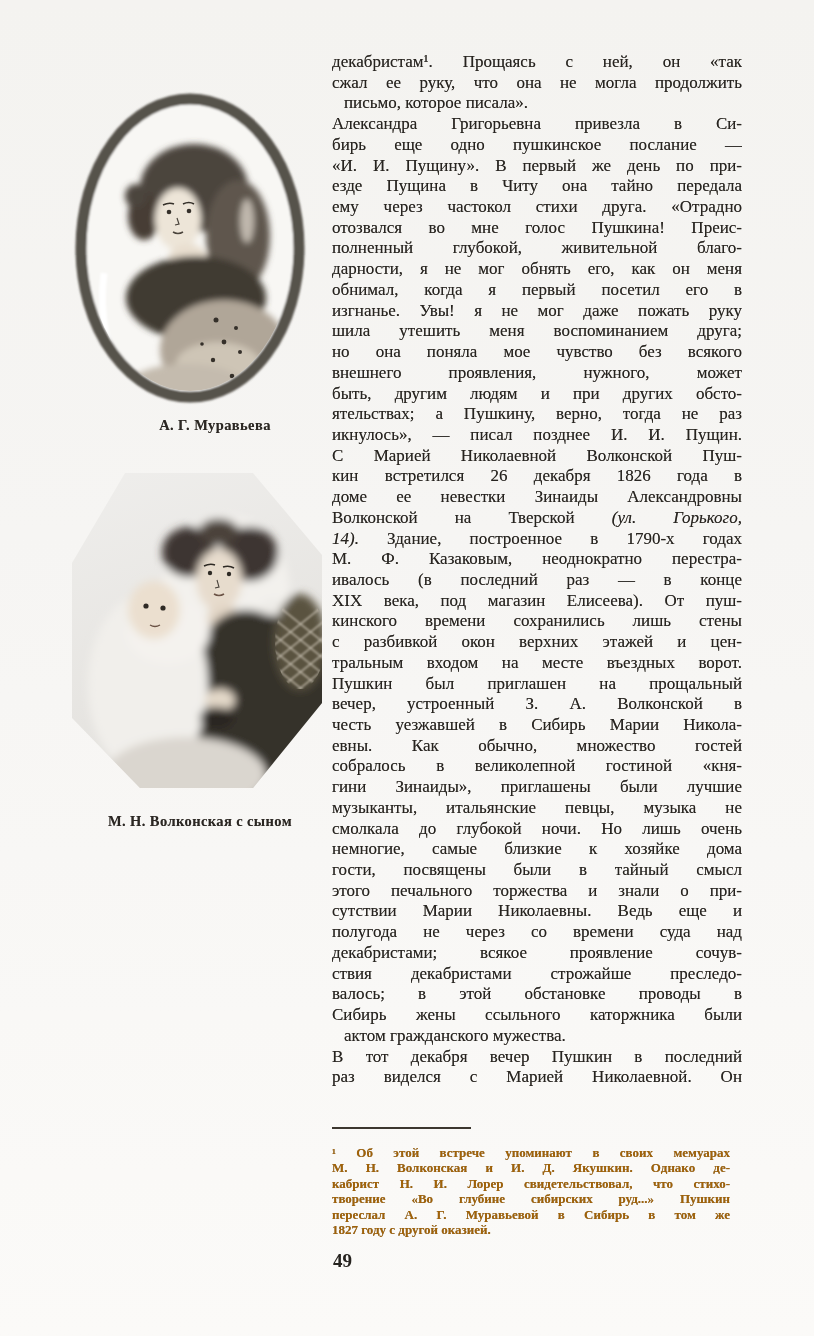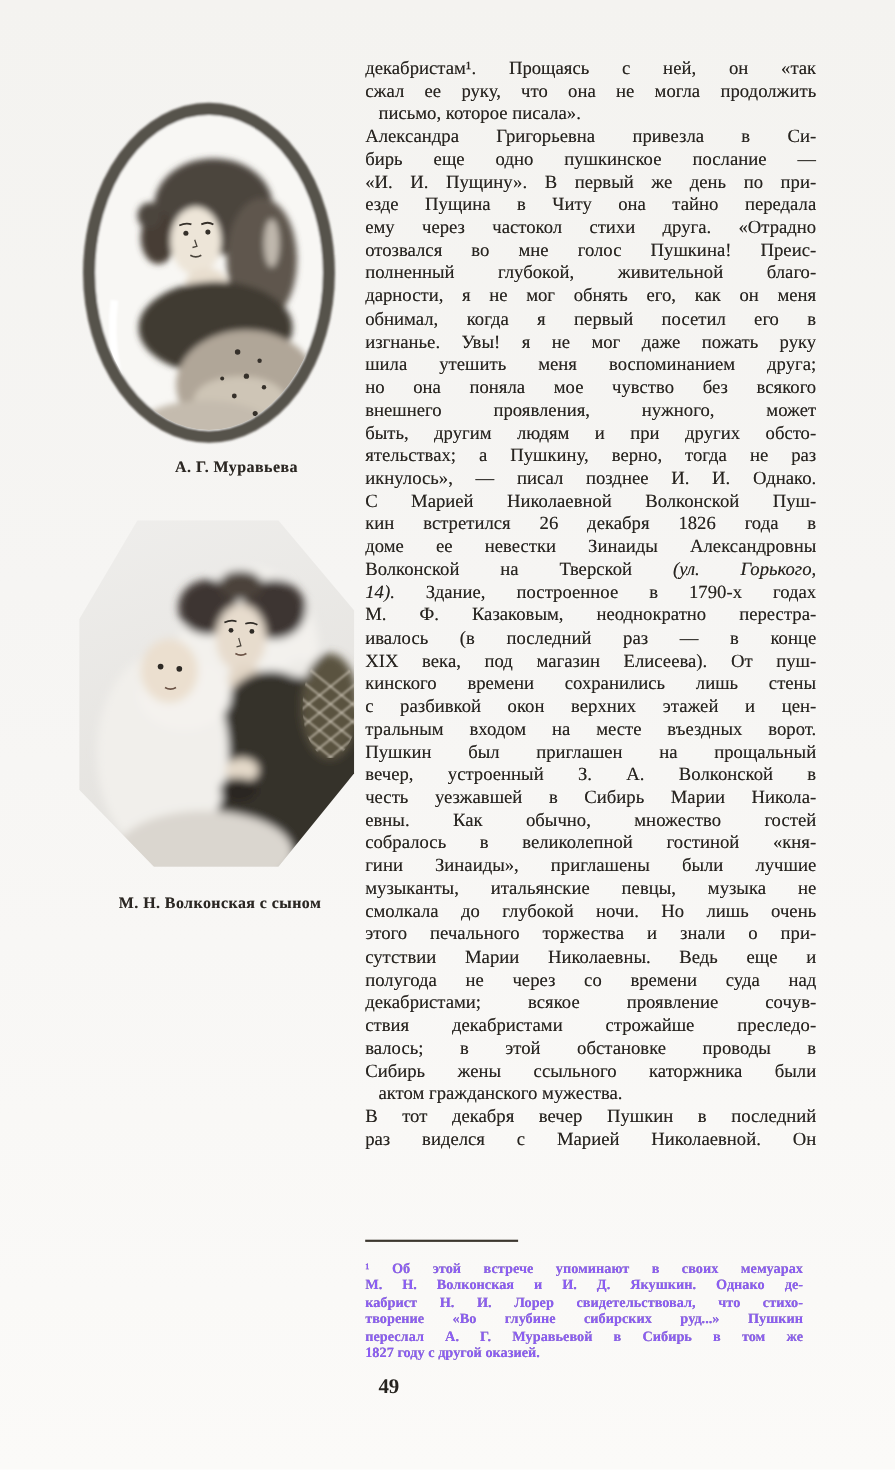--- a/index.html
+++ b/index.html
@@ -21,30 +21,30 @@
   }
   .bline.flush{text-align-last:left;margin-left:12px;}
   .bline i{font-style:italic;}
   
   .footnote-rule{
     position:absolute;left:332px;top:1127px;width:139px;height:2.4px;
     background:#3c372f;
   }
   .footnote{
     position:absolute;left:332px;top:1145px;width:398px;
-    font-size:13px;font-weight:700;color:#8b5cf6;
+    font-size:13px;font-weight:700;color:#a16207;
     text-shadow:0 0 .3px rgba(45,40,33,.5);
   }
   .fline{
     height:15.4px;line-height:15.4px;overflow:hidden;
     text-align:justify;text-align-last:justify;
   }
   .fline.flush{text-align-last:left;}
   .page-number{
-    position:absolute;left:344px;top:1250px;
+    position:absolute;left:333px;top:1250px;
     font-size:19px;font-weight:700;color:#26231f;
   }
   
   .fig1{position:absolute;left:66px;top:88px;width:248px;height:320px;}
   .fig2{position:absolute;left:68px;top:470px;width:258px;height:322px;}
   .caption{
     position:absolute;text-align:center;
     font-weight:700;font-size:14.5px;letter-spacing:.4px;
     color:#2b2723;text-shadow:0 0 .3px rgba(45,40,33,.45);
   }
@@ -174,40 +174,42 @@
       <div class="bline"><span>отозвался во мне голос Пушкина! Преис-</span></div>
       <div class="bline"><span>полненный глубокой, живительной благо-</span></div>
       <div class="bline"><span>дарности, я не мог обнять его, как он меня</span></div>
       <div class="bline"><span>обнимал, когда я первый посетил его в</span></div>
       <div class="bline"><span>изгнанье. Увы! я не мог даже пожать руку</span></div>
       <div class="bline"><span>шила утешить меня воспоминанием друга;</span></div>
       <div class="bline"><span>но она поняла мое чувство без всякого</span></div>
       <div class="bline"><span>внешнего проявления, нужного, может</span></div>
       <div class="bline"><span>быть, другим людям и при других обсто-</span></div>
       <div class="bline"><span>ятельствах; а Пушкину, верно, тогда не раз</span></div>
-      <div class="bline"><span>икнулось», — писал позднее И. И. Однако.</span></div>
+      <div class="bline"><span>икнулось», — писал позднее И. И. Пущин.</span></div>
       <div class="bline"><span>С Марией Николаевной Волконской Пуш-</span></div>
       <div class="bline"><span>кин встретился 26 декабря 1826 года в</span></div>
       <div class="bline"><span>доме ее невестки Зинаиды Александровны</span></div>
       <div class="bline"><span>Волконской на Тверской </span><i>(ул. Горького,</i></div>
       <div class="bline"><i>14).</i><span> Здание, построенное в 1790-х годах</span></div>
       <div class="bline"><span>М. Ф. Казаковым, неоднократно перестра-</span></div>
       <div class="bline"><span>ивалось (в последний раз — в конце</span></div>
       <div class="bline"><span>XIX века, под магазин Елисеева). От пуш-</span></div>
       <div class="bline"><span>кинского времени сохранились лишь стены</span></div>
       <div class="bline"><span>с разбивкой окон верхних этажей и цен-</span></div>
       <div class="bline"><span>тральным входом на месте въездных ворот.</span></div>
       <div class="bline"><span>Пушкин был приглашен на прощальный</span></div>
       <div class="bline"><span>вечер, устроенный З. А. Волконской в</span></div>
       <div class="bline"><span>честь уезжавшей в Сибирь Марии Никола-</span></div>
       <div class="bline"><span>евны. Как обычно, множество гостей</span></div>
       <div class="bline"><span>собралось в великолепной гостиной «кня-</span></div>
       <div class="bline"><span>гини Зинаиды», приглашены были лучшие</span></div>
       <div class="bline"><span>музыканты, итальянские певцы, музыка не</span></div>
       <div class="bline"><span>смолкала до глубокой ночи. Но лишь очень</span></div>
+      <div class="bline"><span>немногие, самые близкие к хозяйке дома</span></div>
+      <div class="bline"><span>гости, посвящены были в тайный смысл</span></div>
       <div class="bline"><span>этого печального торжества и знали о при-</span></div>
       <div class="bline"><span>сутствии Марии Николаевны. Ведь еще и</span></div>
       <div class="bline"><span>полугода не через со времени суда над</span></div>
       <div class="bline"><span>декабристами; всякое проявление сочув-</span></div>
       <div class="bline"><span>ствия декабристами строжайше преследо-</span></div>
       <div class="bline"><span>валось; в этой обстановке проводы в</span></div>
       <div class="bline"><span>Сибирь жены ссыльного каторжника были</span></div>
       <div class="bline flush"><span>актом гражданского мужества.</span></div>
       <div class="bline"><span>В тот декабря вечер Пушкин в последний</span></div>
       <div class="bline"><span>раз виделся с Марией Николаевной. Он</span></div>

